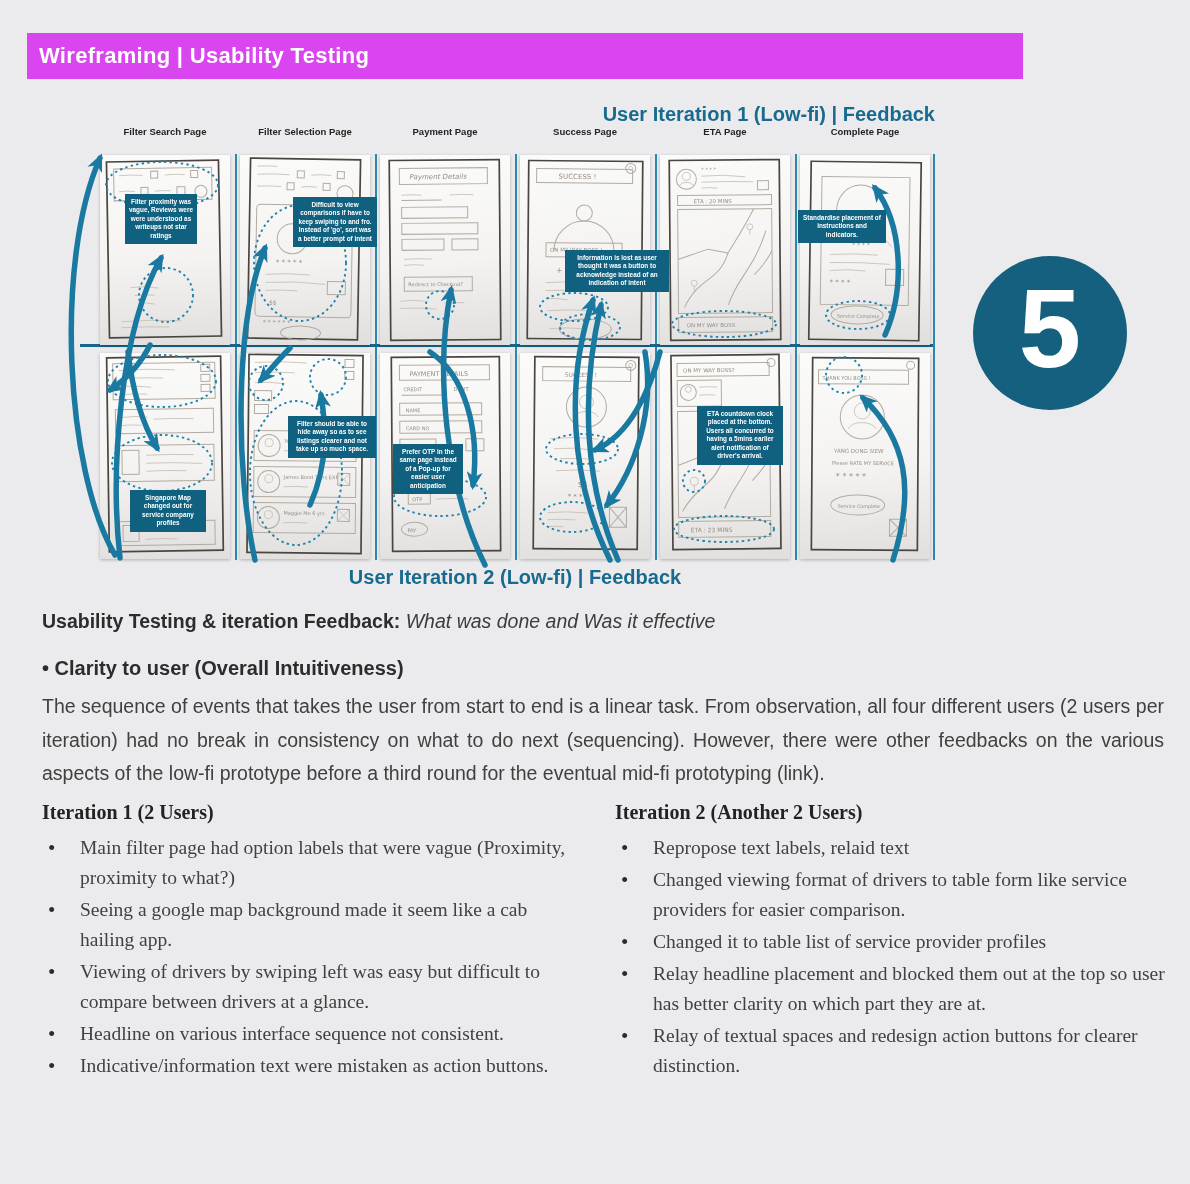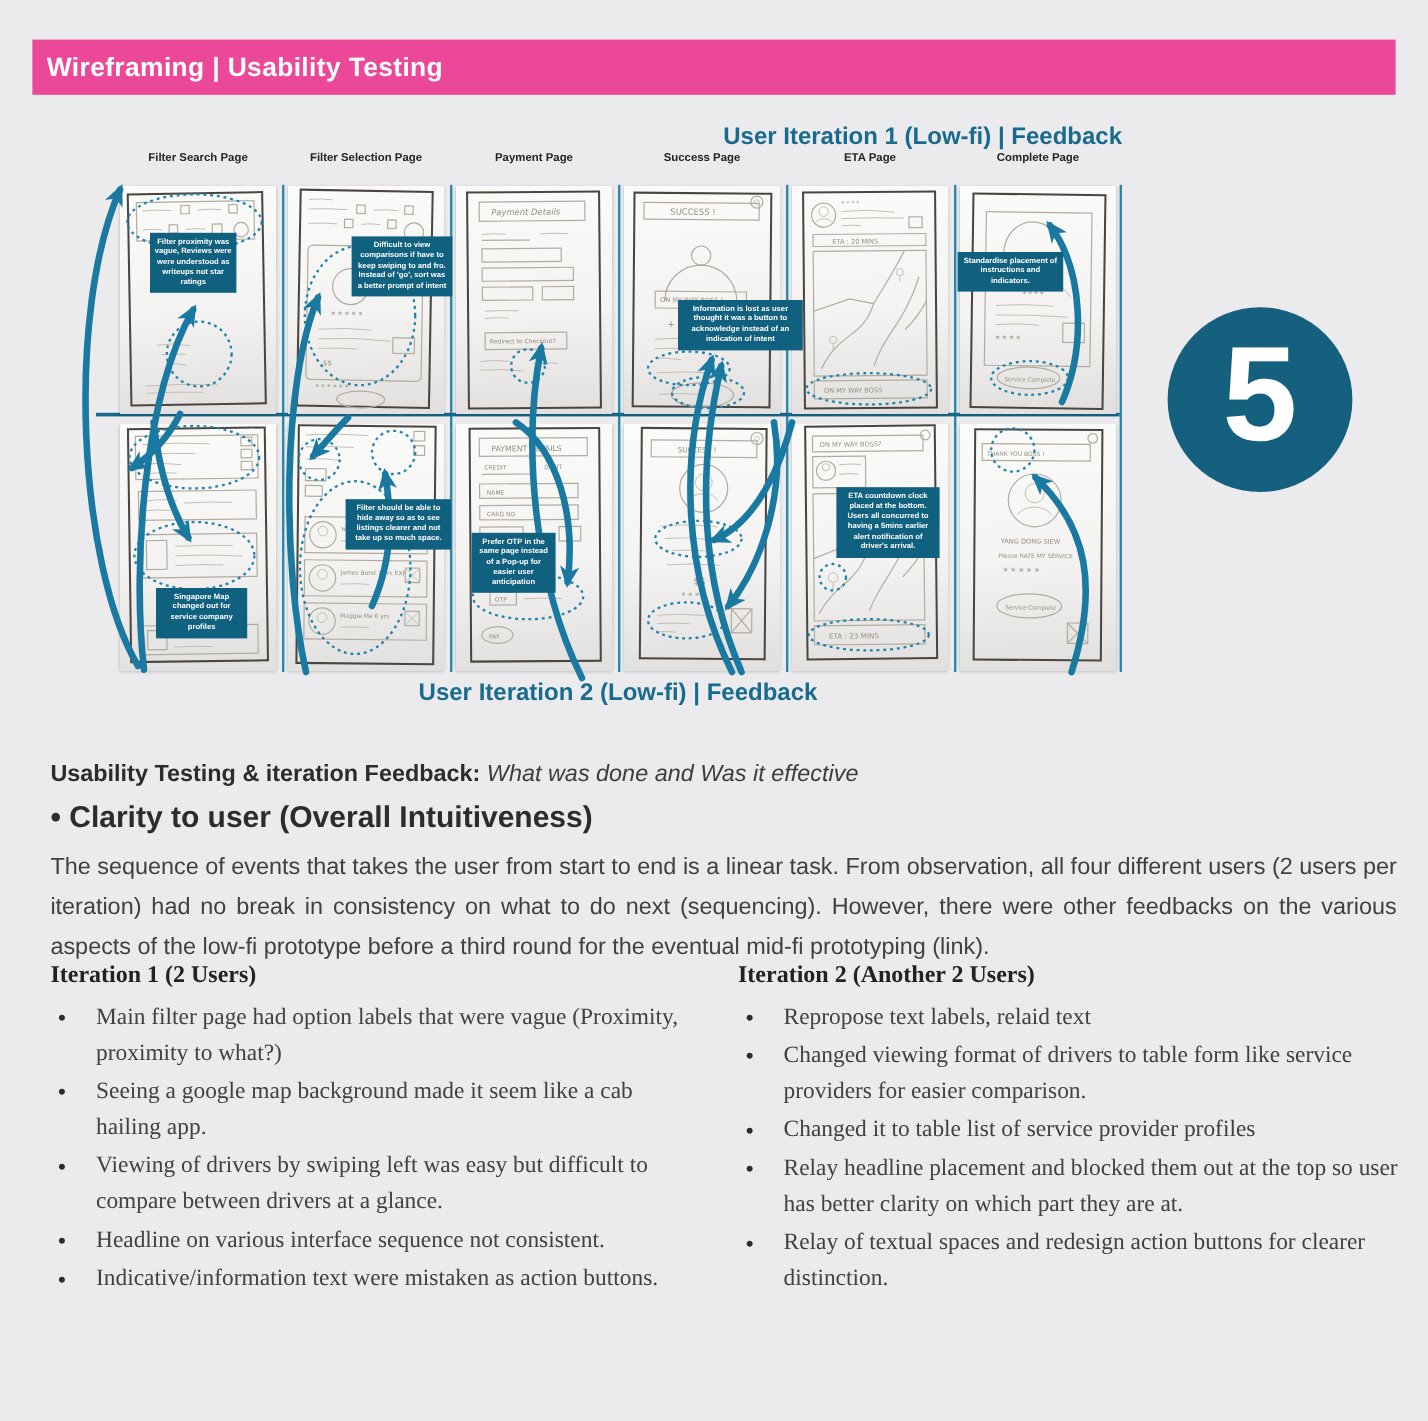--- a/index.html
+++ b/index.html
@@ -6,22 +6,22 @@
   html,body { width:1190px; height:1184px; }
   body {
     position:relative;
     background:#ebebed;
     font-family:"Liberation Sans", sans-serif;
     color:#3f3f3f;
     overflow:hidden;
   }
   
   .header-bar {
-    position:absolute; left:27px; top:33px; width:1136px; height:46px;
-    background:#ec4899; display:flex; align-items:center; padding-left:12px;
+    position:absolute; left:27px; top:33px; width:996px; height:46px;
+    background:#d946ef; display:flex; align-items:center; padding-left:12px;
   }
   .header-bar h1 { color:#ffffff; font-size:22px; font-weight:bold; letter-spacing:.3px; }
 
   
   .sec-title {
     position:absolute; left:95px; width:840px; text-align:center;
     color:#186b8e; font-size:20px; font-weight:bold;
   }
   .t1 { top:103px;text-align:right; }
   .t2 { top:566px; }
@@ -58,25 +58,25 @@
 
   
   .badge5 {
     position:absolute; left:973px; top:256px; width:154px; height:154px;
     background:#15607f; border-radius:50%;
     display:flex; align-items:center; justify-content:center;
   }
   .badge5 span { color:#fff; font-size:112px; font-weight:bold; line-height:1; padding-bottom:8px; }
 
   
-  .feedback { position:absolute; left:42px; top:634px; width:1122px; }
+  .feedback { position:absolute; left:42px; top:610px; width:1122px; }
   .lead { font-size:19.5px; color:#2c2c2c; }
   .lead b { font-weight:bold; }
   .lead i { font-style:italic; font-weight:normal; color:#3c3c3c; }
-  .subhead { margin-top:10px; font-size:25px; font-weight:bold; color:#2c2c2c; }
+  .subhead { margin-top:24px; font-size:20px; font-weight:bold; color:#2c2c2c; }
   .para { margin-top:10px; font-size:19.5px; line-height:33.5px; color:#404040; text-align:justify; }
 
   
   .itcol { position:absolute; top:801px;font-family:Liberation Serif, serif; }
   .c1 { left:42px; width:540px; }
   .c2 { left:615px; width:550px; }
   .itcol h2 { font-size:20px; font-weight:bold; color:#222; margin-bottom:9px; }
   .itcol ul { list-style:none; }
   .itcol li {
     position:relative; padding-left:38px; font-size:19.5px; line-height:30px;

